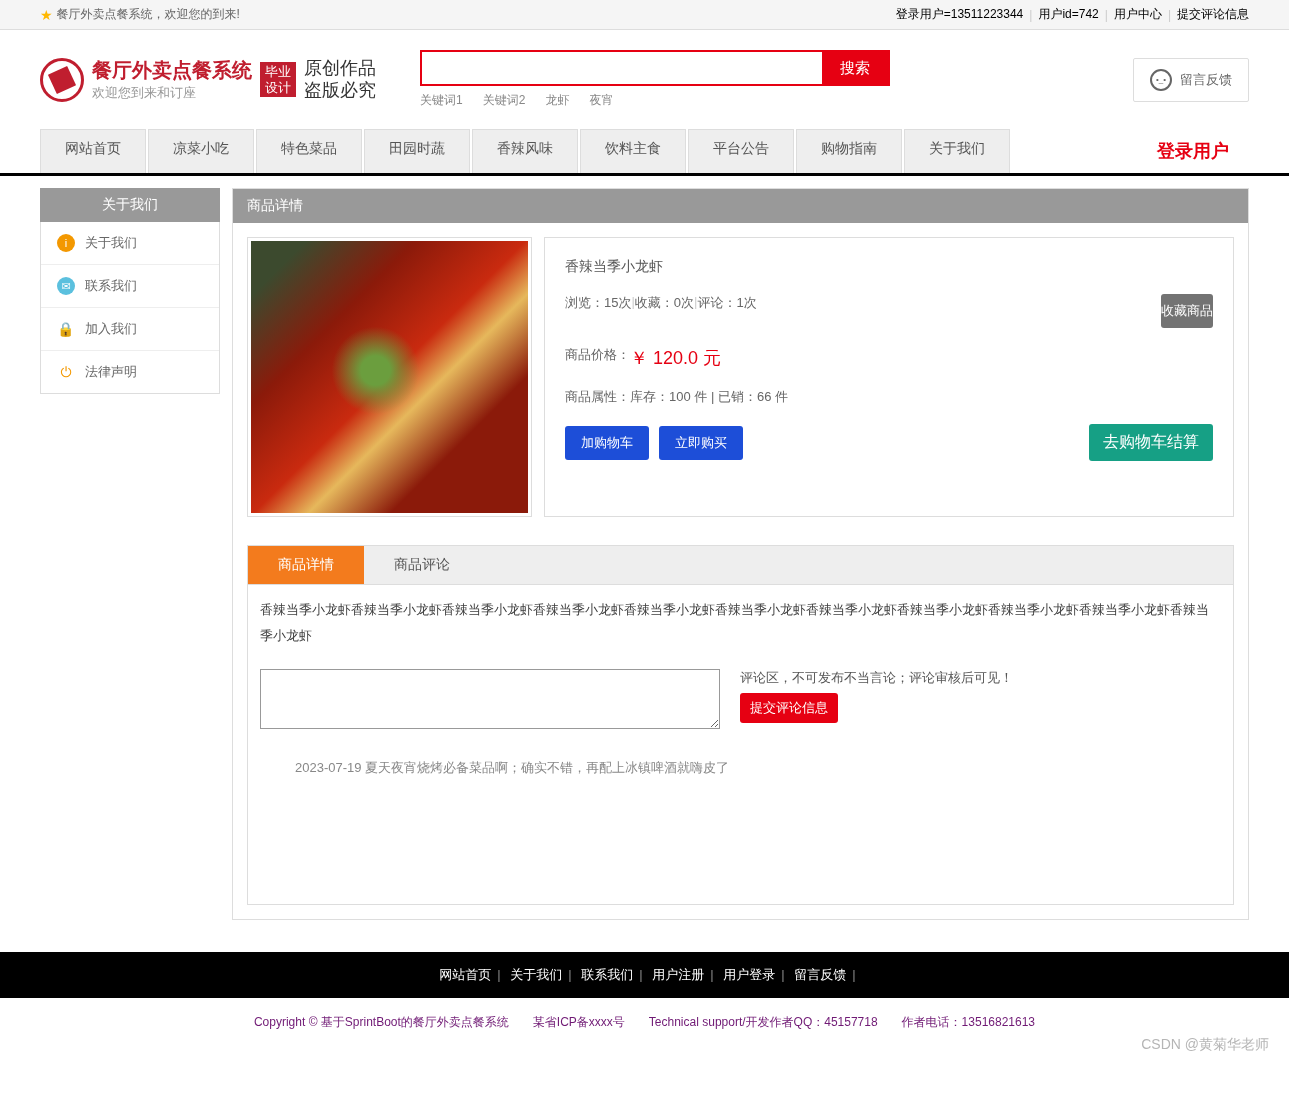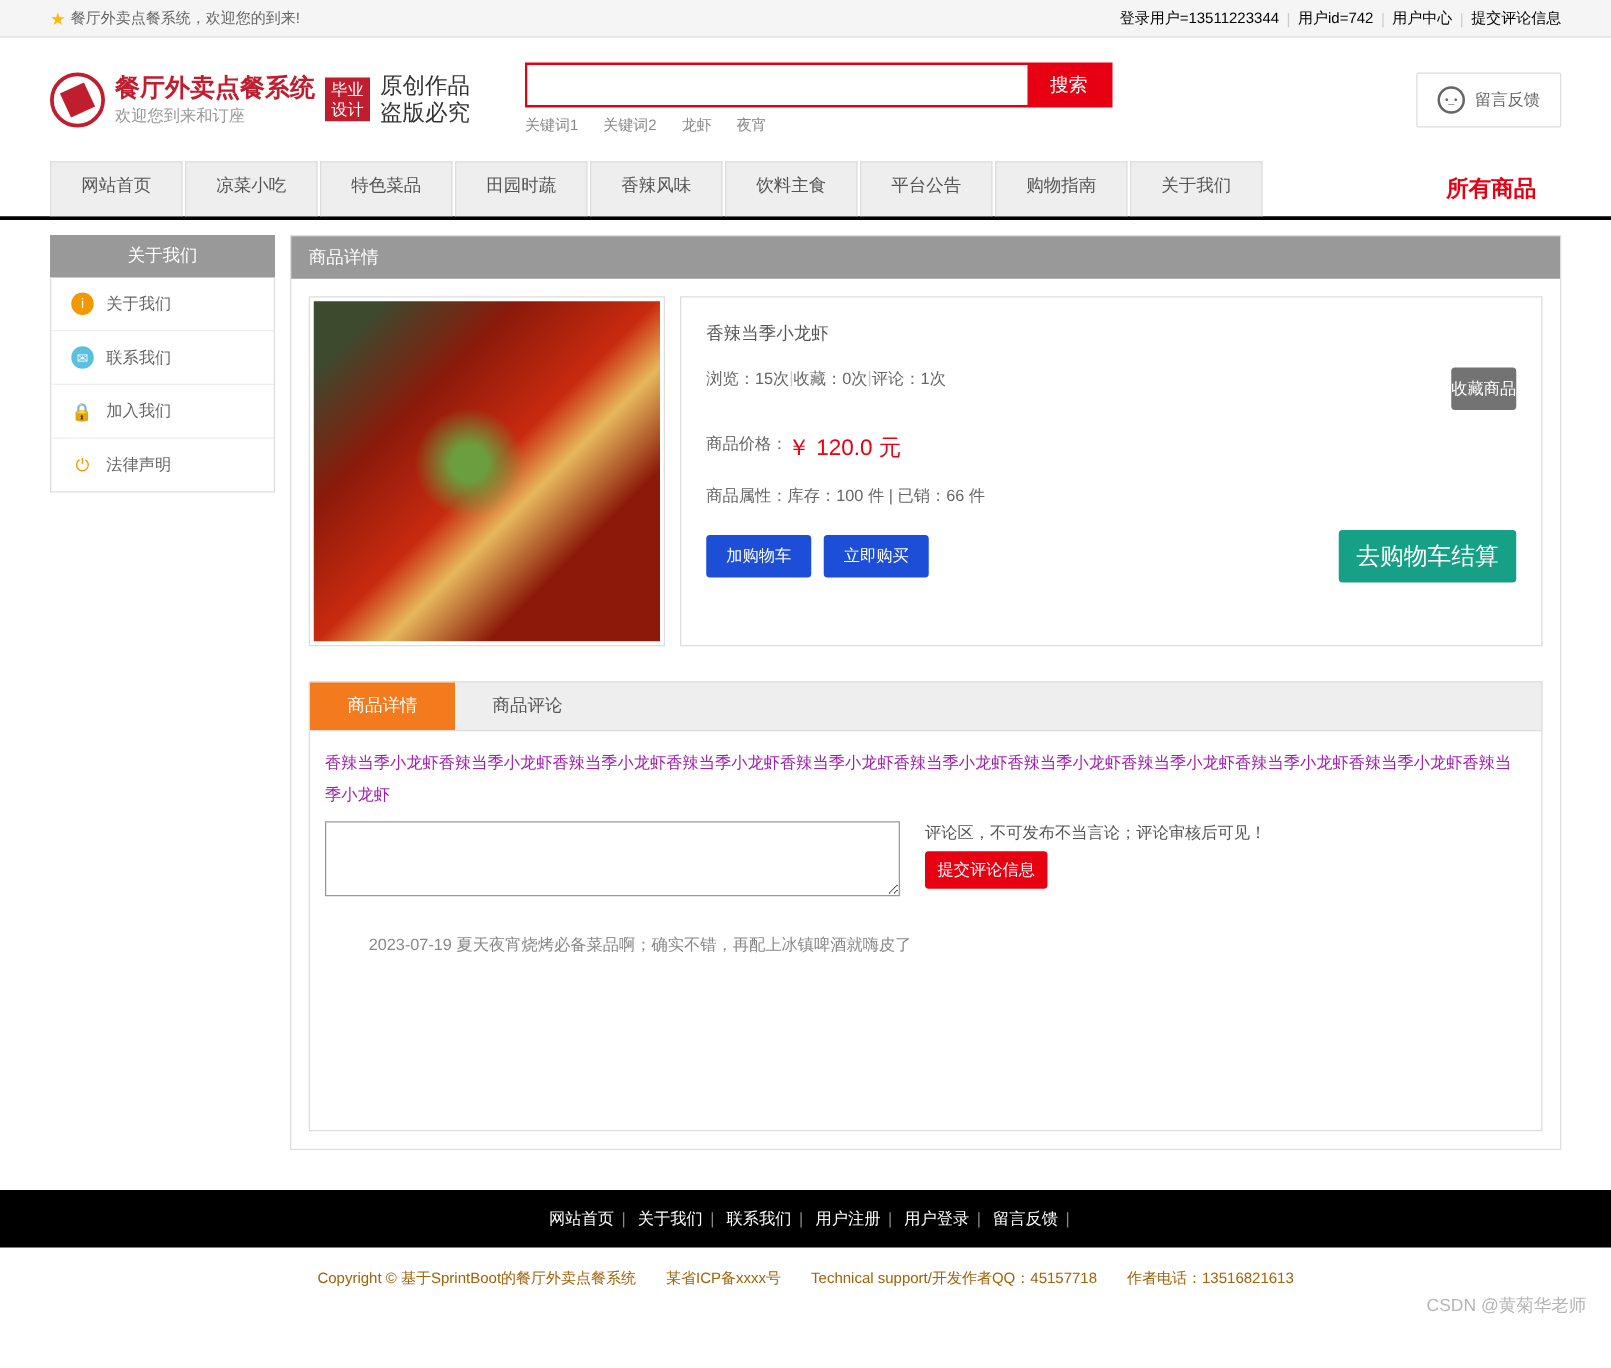--- a/index.html
+++ b/index.html
@@ -57,39 +57,39 @@
     .food-img::before { content: ""; position: absolute; top: 30%; left: 25%; width: 40%; height: 35%; background: radial-gradient(circle, #6b9e3e 20%, transparent 60%); }
     
     .product-info { flex: 1; border: 1px solid #ddd; padding: 20px; display: flex; flex-direction: column; gap: 18px; }
     .pi-name { font-size: 14px; color: #555; }
     .pi-row { display: flex; align-items: flex-start; color: #666; font-size: 13px; }
     .pi-sep { color: #ccc; }
     .btn-collect { margin-left: auto; background: #737373; color: #fff; border: none; padding: 8px 0; border-radius: 3px; cursor: pointer; font-size: 13px; }
     .price-val { color: #e60012; font-size: 18px; }
     .pi-actions { display: flex; gap: 10px; align-items: center; }
     .btn-orange { background: #1d4ed8; color: #fff; border: none; padding: 8px 16px; border-radius: 3px; cursor: pointer; font-size: 13px; }
-    .btn-checkout { margin-left: auto; background: #16a085; color: #fff; border: none; padding: 8px 14px; border-radius: 3px; cursor: pointer; font-size: 19px; }
+    .btn-checkout { margin-left: auto; background: #16a085; color: #fff; border: none; padding: 8px 14px; border-radius: 3px; cursor: pointer; font-size: 16px; }
     
     .tabs-area { padding: 14px; }
     .tabs { display: flex; border: 1px solid #ddd; background: #eee; }
     .tab { padding: 10px 30px; cursor: pointer; font-size: 14px; color: #555; }
     .tab.active { background: #f37b1d; color: #fff; }
     .tab-content { border: 1px solid #ddd; border-top: none; padding: 12px; min-height: 320px; }
-    .desc-text { color: #a21caf; font-size: 13px; line-height: 2; margin-bottom: 8px; }
+    .desc-text { color: #404040; font-size: 13px; line-height: 2; margin-bottom: 20px; }
     .comment-area { display: flex; gap: 20px; }
     .comment-textarea { width: 460px; height: 60px; border: 1px solid #999; resize: both; }
     .comment-right { flex: 1; color: #555; font-size: 13px; }
     .btn-submit { background: #e60012; color: #fff; border: none; padding: 6px 10px; margin-top: 6px; border-radius: 3px; cursor: pointer; font-size: 13px; }
     .comment-item { margin-top: 30px; color: #888; font-size: 13px; margin-left: 35px; }
     
     .footer { margin-top: 20px; }
     .footer-nav { background: #000; color: #fff; padding: 14px; text-align: center; font-size: 13px; }
     .footer-nav a { color: #fff; text-decoration: none; margin: 0 6px; }
     .footer-nav span { color: #888; }
-    .footer-copy { padding: 16px; text-align: center; color: #a16207; font-size: 12px; }
+    .footer-copy { padding: 16px; text-align: center; color: #701a75; font-size: 12px; }
     
     .watermark { position: fixed; bottom: 40px; right: 20px; color: rgba(150,150,150,0.7); font-size: 14px; pointer-events: none; }
   </style>
 </head>
 <body>
 
 <div class="topbar">
   <div class="topbar-left">
     <span class="star-icon">★</span>
     <span>餐厅外卖点餐系统，欢迎您的到来!</span>
@@ -143,21 +143,21 @@
     <li class="nav-item">网站首页</li>
     <li class="nav-item">凉菜小吃</li>
     <li class="nav-item">特色菜品</li>
     <li class="nav-item">田园时蔬</li>
     <li class="nav-item">香辣风味</li>
     <li class="nav-item">饮料主食</li>
     <li class="nav-item">平台公告</li>
     <li class="nav-item">购物指南</li>
     <li class="nav-item">关于我们</li>
   </ul>
-  <div class="nav-all">所有商品</div>
+  <div class="nav-all">登录用户</div>
 </div>
 
 <div class="container">
   <div class="sidebar">
     <div class="sidebar-header">关于我们</div>
     <ul class="sidebar-list">
       <li class="sidebar-item">
         <span class="si-icon ic-orange">i</span>
         <span>关于我们</span>
       </li>

